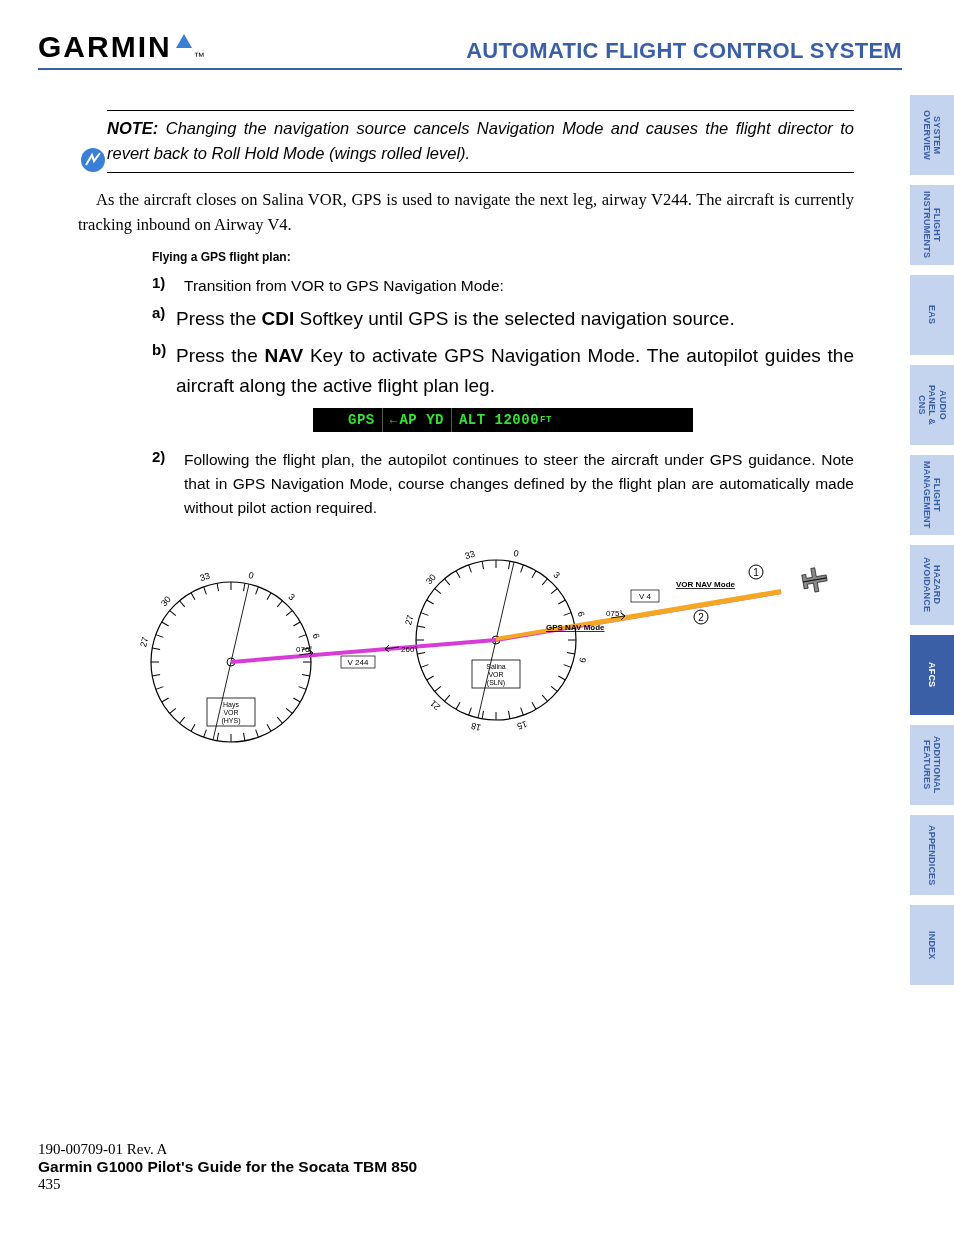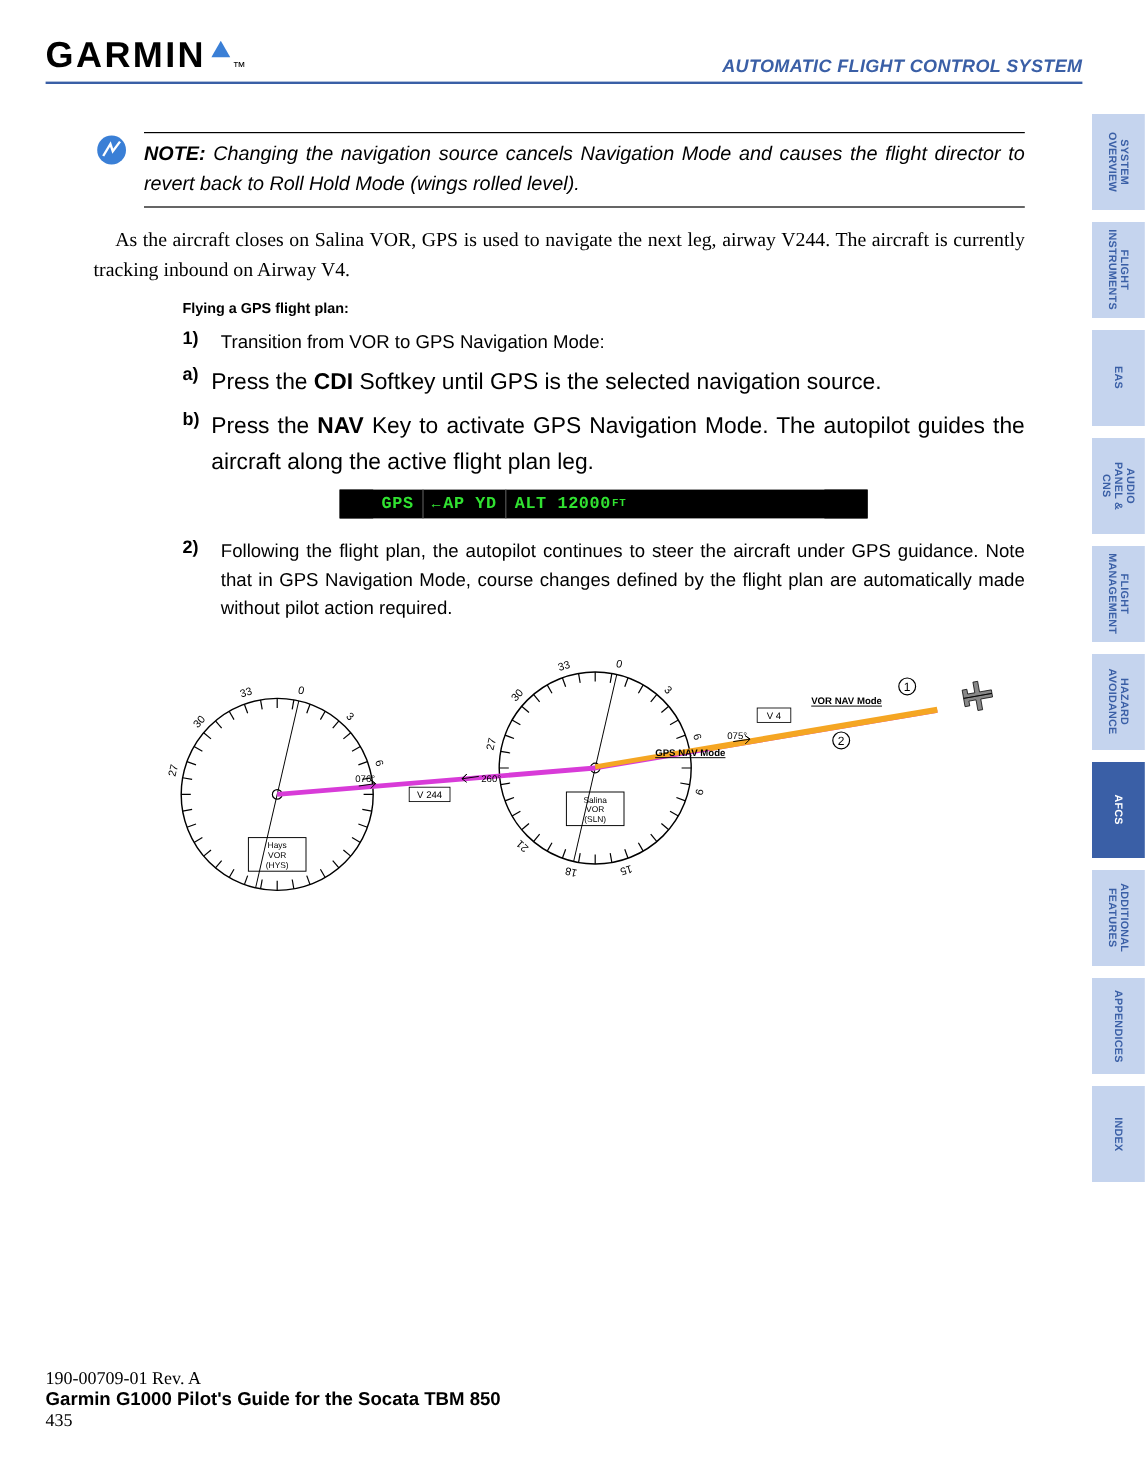--- a/index.html
+++ b/index.html
@@ -30,24 +30,23 @@
     font-family: "Arial Black", Arial, sans-serif;
     font-weight: 900;
     font-size: 30px;
     letter-spacing: 2px;
     color: #000;
   }
   .logo svg { margin-left: 4px; margin-bottom: 16px; }
   .header-title {
     font-family: "Arial Narrow", Arial, sans-serif;
     font-weight: 700;
-    font-size: 15px;
+    font-size: 22px;
     color: #3a5fa6;
     letter-spacing: 0.3px;
-    font-style: italic;
   }
   
   .tabs {
     position: absolute;
     right: 0;
     top: 95px;
     width: 44px;
     display: flex;
     flex-direction: column;
     gap: 10px;
@@ -74,22 +73,22 @@
     font-family: "Arial Narrow", Arial, sans-serif;
     font-weight: 700;
     font-size: 22px;
     border-bottom: 1.5px solid #000;
     padding-bottom: 4px;
     margin-bottom: 20px;
     letter-spacing: 0.2px;
   }
   .note-block {
     display: flex;
-    align-items: flex-start;
-    gap: 14px;
+    align-items: flex-end;
+    gap: 1px;
     margin-bottom: 14px;
     margin-left: -50px;
   }
   .note-icon {
     flex: 0 0 auto;
     width: 26px; height: 26px;
     margin-top: 2px;
   }
   .note-text {
     font-style: italic;
@@ -124,21 +123,21 @@
     text-align: justify;
     flex: 1;
   }
   .sub-list { list-style: none; margin: 6px 0 0 0; }
   .sub-list li { display: flex; gap: 4px; margin-bottom: 8px; }
   .sub-letter { font-weight: 700; font-size: 15px; min-width: 20px; }
   .sub-body { font-size: 19px; line-height: 1.55; text-align: justify; flex: 1; }
   .bold-inline { font-weight: 700; }
   
   .status-bar {
-    width: 440px;
+    width: 380px;
     height: 24px;
     background: #000;
     margin: 6px auto 16px auto;
     display: flex;
     align-items: center;
     color: #31e231;
     font-family: "Lucida Console", "Courier New", monospace;
     font-size: 14px;
     font-weight: 700;
     letter-spacing: 0.5px;

